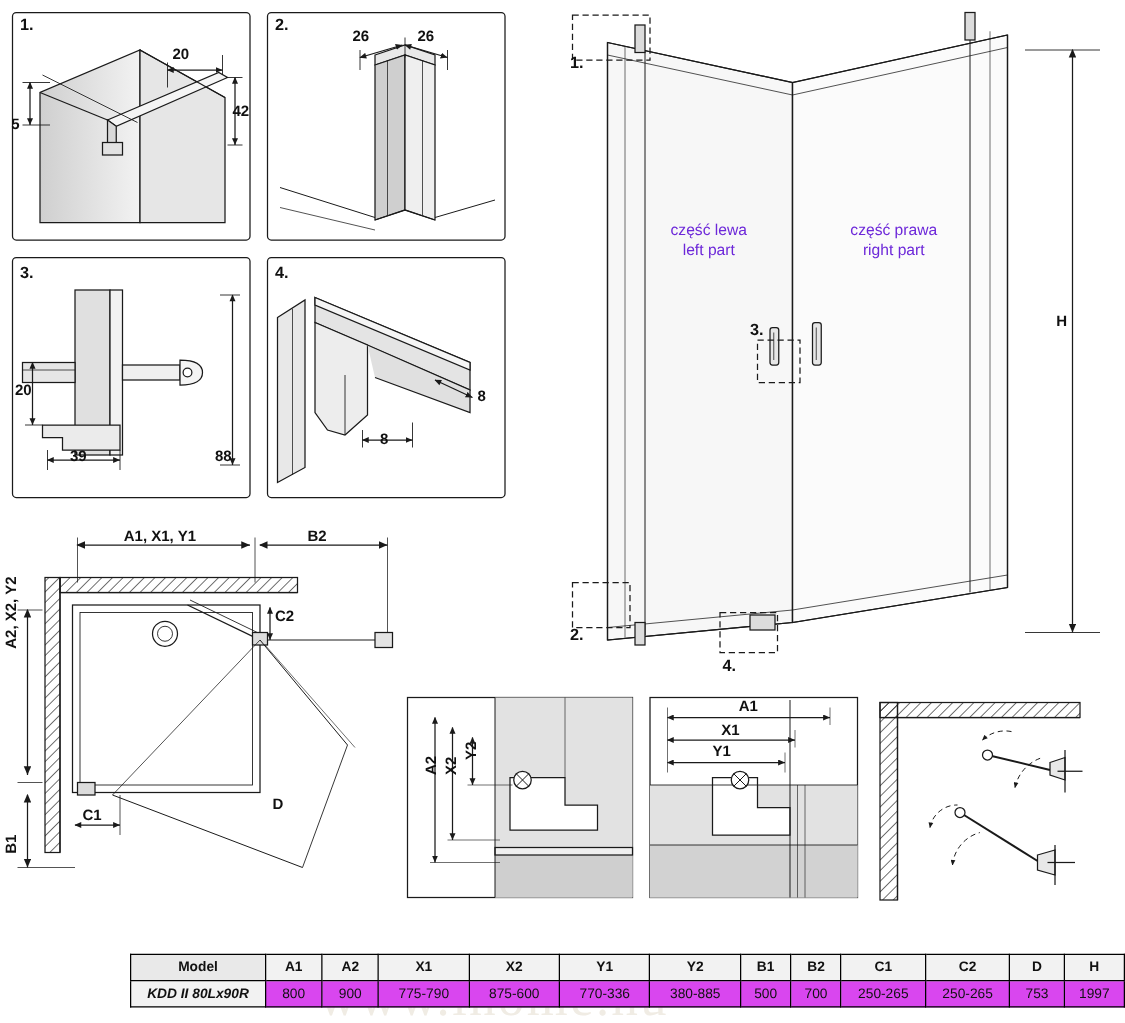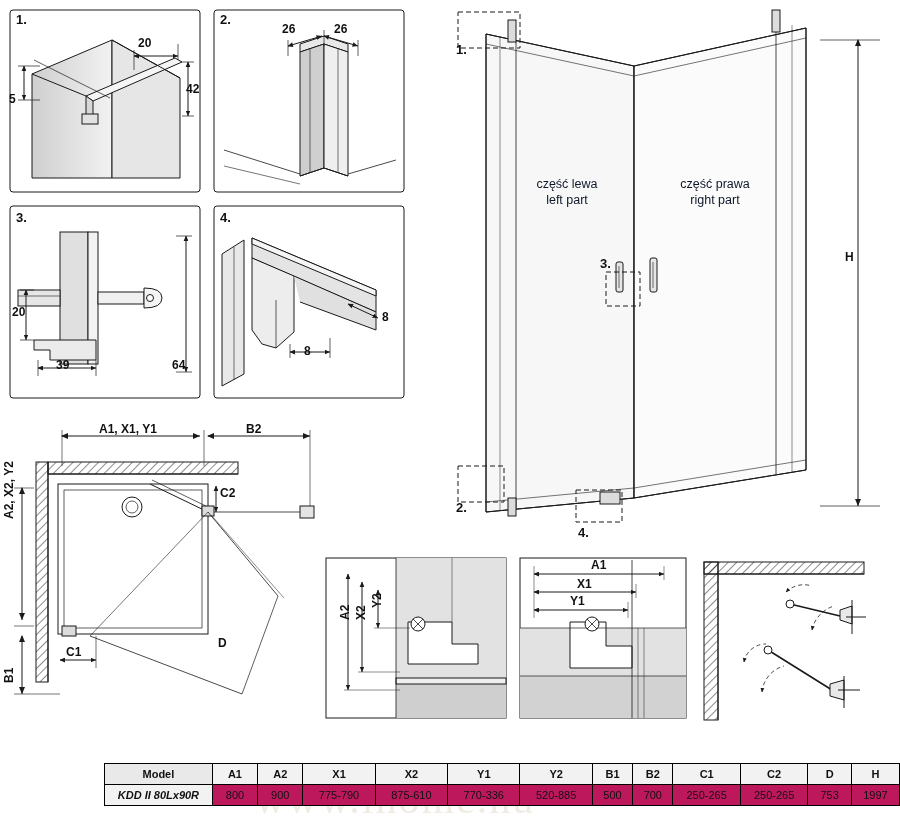--- a/index.html
+++ b/index.html
@@ -41,21 +41,21 @@
     position: absolute;
     left: 104px;
     top: 763px;
     border-collapse: collapse;
     font-size: 11px;
   }
   .spec-table th, .spec-table td {
     border: 1px solid #000;
     text-align: center;
     padding: 3px 4px;
-    background: #be185d;
+    background: #d946ef;
     font-weight: normal;
     line-height: 14px;
   }
   .spec-table thead th {
     font-weight: bold;
     background: #f2f2f2;
   }
   .spec-table thead th.model-head { background: #e9e9e9; }
   .spec-table td.model-cell {
     font-style: italic;
@@ -71,21 +71,21 @@
     color: #f0ece4;
     letter-spacing: 2px;
     font-family: "Liberation Serif", serif;
     pointer-events: none;
   }
   .panel-text {
     position: absolute;
     font-size: 12.5px;
     text-align: center;
     line-height: 16px;
-    color: #0f172a;
+    color: #6d28d9;
   }
 </style>
 </head>
 <body>
 
 <div class="stage">
 
   <svg class="drawing" viewBox="0 0 900 818">
     <defs>
       <marker id="arrEnd" markerWidth="8" markerHeight="8" refX="7" refY="3" orient="auto">
@@ -342,21 +342,21 @@
   <div class="lbl bold" style="left:9px; top:92px;">5</div>
   <div class="lbl bold" style="left:186px; top:82px;">42</div>
 
   <div class="lbl step" style="left:220px; top:12px;">2.</div>
   <div class="lbl bold" style="left:282px; top:22px;">26</div>
   <div class="lbl bold" style="left:334px; top:22px;">26</div>
 
   <div class="lbl step" style="left:16px; top:210px;">3.</div>
   <div class="lbl bold" style="left:12px; top:305px;">20</div>
   <div class="lbl bold" style="left:56px; top:358px;">39</div>
-  <div class="lbl bold" style="left:172px; top:358px;">64</div>
+  <div class="lbl bold" style="left:172px; top:358px;">88</div>
 
   <div class="lbl step" style="left:220px; top:210px;">4.</div>
   <div class="lbl bold" style="left:382px; top:310px;">8</div>
   <div class="lbl bold" style="left:304px; top:344px;">8</div>
 
   <div class="lbl step" style="left:456px; top:42px;">1.</div>
   <div class="lbl step" style="left:456px; top:500px;">2.</div>
   <div class="lbl step" style="left:600px; top:256px;">3.</div>
   <div class="lbl step" style="left:578px; top:525px;">4.</div>
   <div class="lbl bold" style="left:845px; top:250px;">H</div>
@@ -405,23 +405,23 @@
         <th style="width:38px;">D</th>
         <th style="width:42px;">H</th>
       </tr>
     </thead>
     <tbody>
       <tr>
         <td class="model-cell">KDD II 80Lx90R</td>
         <td>800</td>
         <td>900</td>
         <td>775-790</td>
-        <td>875-610</td>
+        <td>875-600</td>
         <td>770-336</td>
-        <td>520-885</td>
+        <td>380-885</td>
         <td>500</td>
         <td>700</td>
         <td>250-265</td>
         <td>250-265</td>
         <td>753</td>
         <td>1997</td>
       </tr>
     </tbody>
   </table>
 

